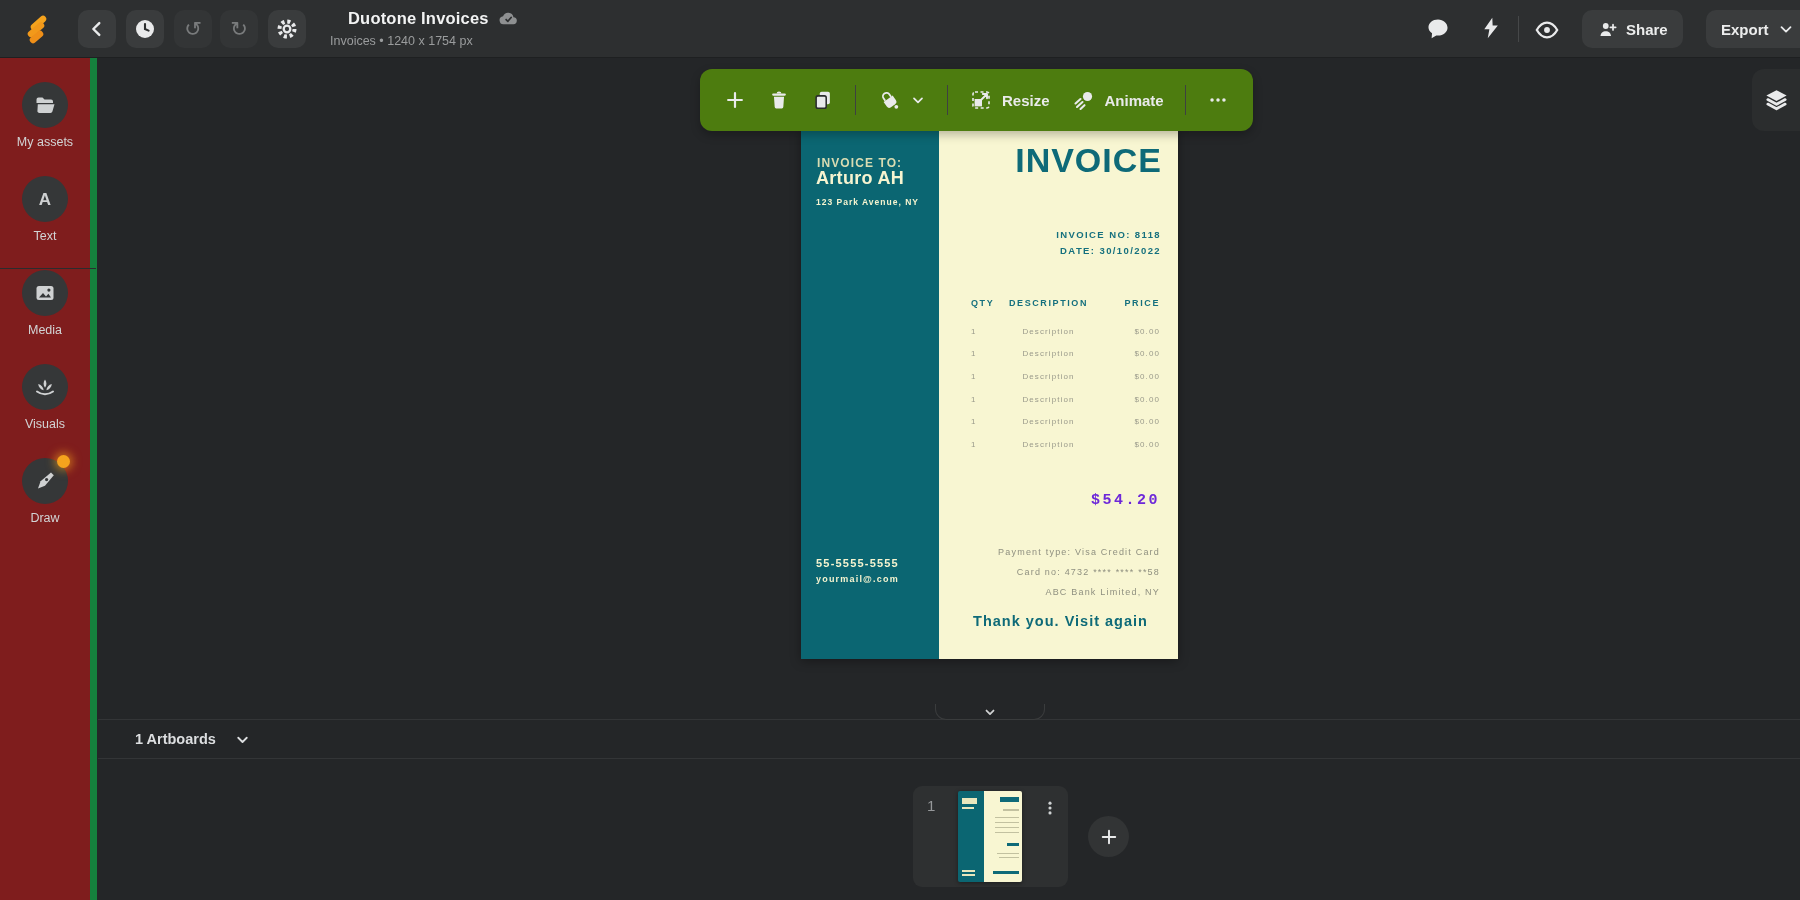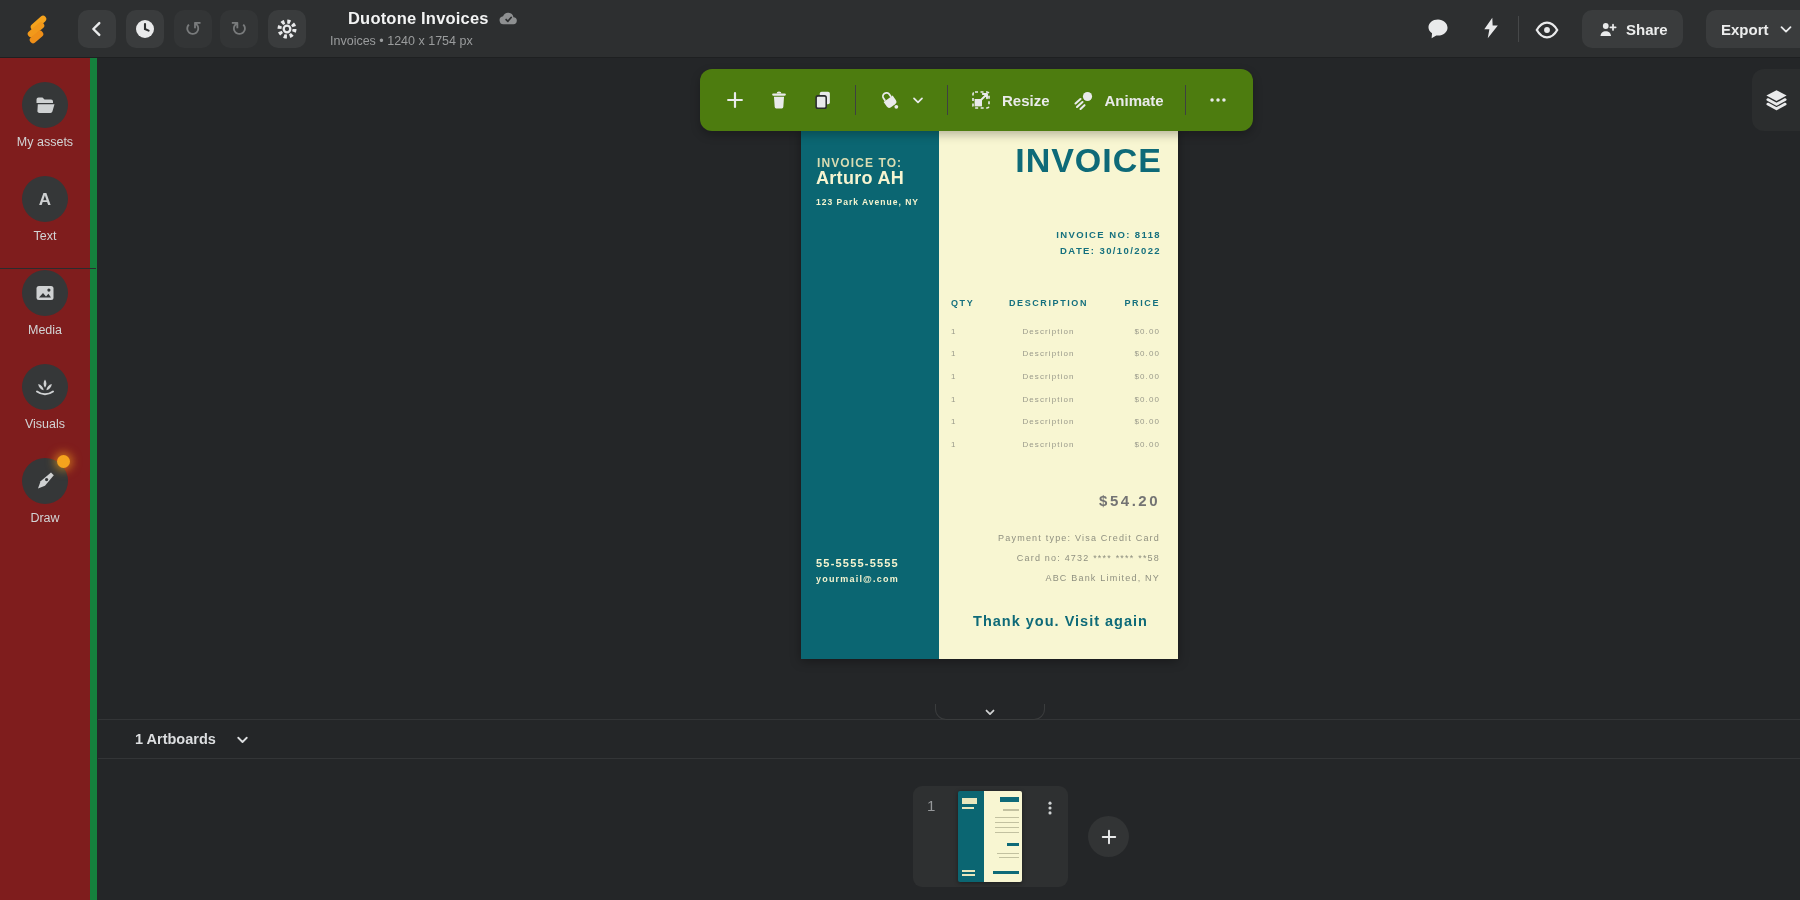--- a/index.html
+++ b/index.html
@@ -69,26 +69,26 @@
   .inv-phone  { left:15px; top:428px; font-size:11px;  letter-spacing:1.2px; }
   .inv-email  { left:15px; top:445px; font-size:9px;  letter-spacing:1.2px; }
   .inv-title  { position:absolute; right:16px; top:12px; font-size:34px; font-weight:800;
                 color:#0e6a78; letter-spacing:1px; }
   .inv-meta   { position:absolute; right:17px; color:#15707e; font-weight:bold; font-size:9.5px; letter-spacing:1.4px; }
   .inv-no   { top:100px; } .inv-date { top:116px; }
   .inv-thead span, .inv-row span { position:absolute; }
   .inv-thead { position:absolute; left:0; right:0; top:169px; height:12px;
                color:#15707e; font-weight:bold; font-size:9px; letter-spacing:1.6px; }
   .inv-row   { position:absolute; left:0; right:0; height:11px; color:#9a9a8b; font-size:8px; letter-spacing:1.1px; }
-  .c-qty   { left:12px; }
+  .c-qty   { left:32px; }
   .c-desc  { left:60px; right:80px; text-align:center; }
   .c-price { right:18px; text-align:right; }
-  .inv-total { position:absolute; right:18px; top:363px; color:#737373; font-weight:800;
-               font-size:15px; letter-spacing:2.5px; }
-  .inv-pay { position:absolute; right:18px; text-align:right; color:#8f9080; font-size:9px; letter-spacing:1.2px; }
+  .inv-total { position:absolute; right:18px; top:363px; color:#6d28d9; font-weight:800;
+               font-size:15px; letter-spacing:2.5px;font-family:Liberation Mono, monospace; }
+  .inv-pay { position:absolute; right:18px; text-align:right; color:#8f9080; font-size:9px; letter-spacing:1.2px;margin-top:14px; }
   .inv-thanks { position:absolute; left:18px; right:14px; top:484px; text-align:center;
                 color:#0e6a78; font-weight:800; font-size:14.5px; letter-spacing:1px; }
 
   
   .collapse-tab { position:absolute; left:935px; top:704px; width:110px; height:16px; background:#242628;
                   border:1px solid #3a3c3d; border-top:none; border-radius:0 0 11px 11px;
                   display:flex; align-items:center; justify-content:center; z-index:22; cursor:pointer; }
   .artboards-bar { position:absolute; left:98px; top:719px; width:1702px; height:40px; background:#242628;
                    border-top:1px solid #333537; border-bottom:1px solid #333537; z-index:20;
                    display:flex; align-items:center; }

